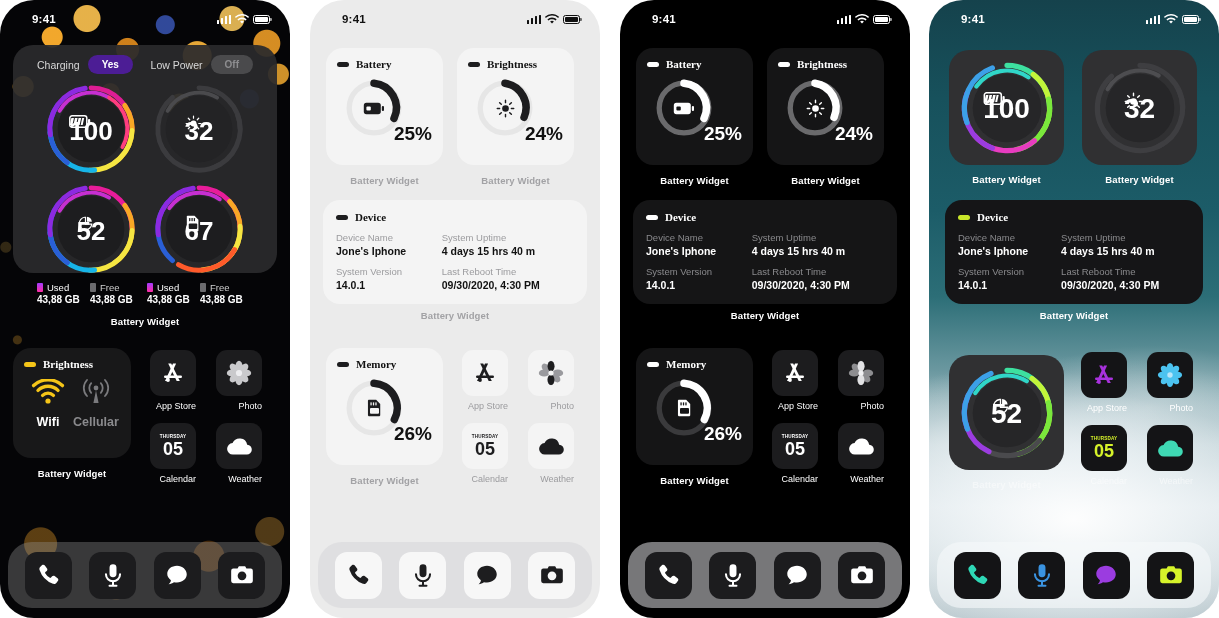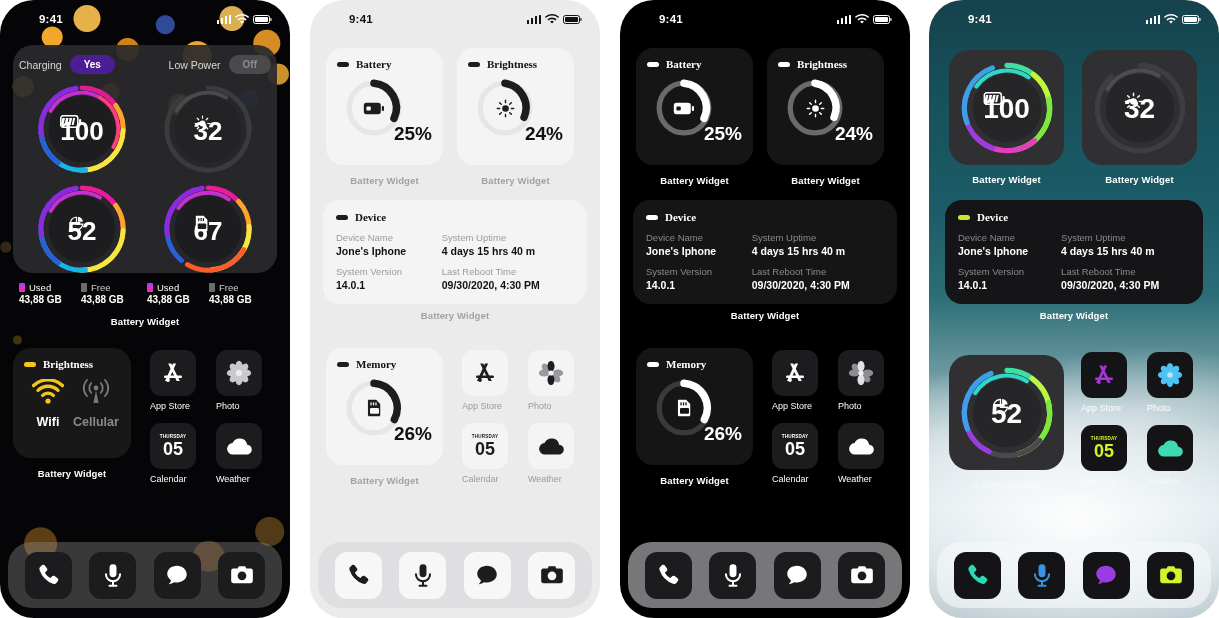--- a/index.html
+++ b/index.html
@@ -53,22 +53,22 @@
       radial-gradient(ellipse 130% 34% at 50% 84%, rgba(255,255,255,.92) 0%, rgba(236,242,245,.75) 32%, rgba(190,205,212,.25) 60%, transparent 78%),
       radial-gradient(ellipse 80% 18% at 28% 72%, rgba(255,255,255,.55) 0%, transparent 70%),
       radial-gradient(ellipse 70% 14% at 76% 66%, rgba(255,255,255,.4) 0%, transparent 72%),
       linear-gradient(#15424c 0%, #17515c 16%, #1c5c68 34%, #2c6e77 48%, #6b98a0 60%, #c9d9dd 72%, #e9eef0 82%, #d3dde0 92%, #b9c7cc 100%);
   }
 
   
   .statusbar {
     position:absolute; top:0; left:0; right:0; height:30px;
     display:flex; align-items:center; justify-content:space-between;
-    padding:8px 20px 0 16px;
-    font-size:11.5px; font-weight:bold; letter-spacing:.2px;margin-left:23px;
+    padding:8px 20px 0 32px;
+    font-size:11.5px; font-weight:bold; letter-spacing:.2px;
   }
   .sb-right { display:flex; align-items:center; gap:4px; }
   .bars { display:flex; align-items:flex-end; gap:1.5px; height:9px; }
   .bars i { display:block; width:2.5px; border-radius:.5px; background:currentColor; }
   .bars i:nth-child(1){height:3.5px}.bars i:nth-child(2){height:5.5px}
   .bars i:nth-child(3){height:7.5px}.bars i:nth-child(4){height:9px}
   .batt { width:17px; height:9px; border:1.2px solid currentColor; border-radius:2.5px; padding:1px; position:relative; }
   .batt::after{content:"";position:absolute;right:-3px;top:2.5px;width:1.6px;height:3px;background:currentColor;border-radius:0 1px 1px 0;opacity:.6}
   .batt i{display:block;height:100%;width:100%;background:currentColor;border-radius:1px}
   .light-txt { color:#fff; }
@@ -90,21 +90,21 @@
   .wh-txt { font-size:11px; font-weight:bold; }
 
   
   .gauge { position:relative; display:flex; align-items:center; justify-content:center; }
   .gauge svg { position:absolute; inset:0; }
   .gauge-core { position:relative; display:flex; flex-direction:column; align-items:center; justify-content:center; }
   .gauge-num { font-weight:bold; line-height:1; }
 
   
   .p1-widget { position:absolute; left:13px; top:45px; width:264px; height:228px; border-radius:20px;
-               background:rgba(42,42,44,.93); padding:10px 6px 8px; }
+               background:rgba(42,42,44,.93); padding:10px 24px 8px; }
   .p1-row { display:flex; align-items:center; justify-content:space-between; }
   .p1-toggle { display:flex; align-items:center; gap:8px; }
   .p1-toggle-label { font-size:10.5px; color:#d8d8d8; }
   .pill { border-radius:12px; padding:4px 14px; font-size:10px; font-weight:bold; }
   .pill.on  { background:#4c1d95; color:#ffffff; }
   .pill.off { background:#4a4a4c; color:#8d8d90; }
   .p1-grid { display:grid; grid-template-columns:1fr 1fr; justify-items:center; margin-top:6px; row-gap:2px; }
   .legend-row { display:grid; grid-template-columns:1fr 1fr; column-gap:4px; margin-top:4px; }
   .legend-pair { display:grid; grid-template-columns:1fr 1fr; }
   .legend-item { }
@@ -116,21 +116,21 @@
   .legend-name.used { color:#ffffff; }
   .legend-name.free { color:#cfcfcf; }
 
   .p1-conn { position:absolute; left:13px; top:348px; width:118px; height:110px; border-radius:18px;
              background:rgba(25,25,26,.95); padding:10px 11px; }
   .conn-grid { display:grid; grid-template-columns:1fr 1fr; margin-top:9px; text-align:center; }
   .conn-name { font-size:12.5px; font-weight:bold; margin-top:6px; }
 
   
   .icongrid { position:absolute; display:grid; grid-template-columns:repeat(2,1fr); gap:0 20px; }
-  .appcell { width:46px; text-align:left; }
+  .appcell { width:46px; text-align:right; }
   .appicon { width:46px; height:46px; border-radius:11px; display:flex; align-items:center; justify-content:center; position:relative; overflow:hidden; }
   .appname { font-size:9px; margin-top:5px; white-space:nowrap; }
 
   
   .dock { position:absolute; left:8px; right:8px; bottom:10px; height:66px; border-radius:24px;
           display:flex; align-items:center; justify-content:space-around; padding:0 8px; }
   .dockicon { width:47px; height:47px; border-radius:12px; display:flex; align-items:center; justify-content:center; }
 
   
   .devwrap { position:absolute; left:13px; right:13px; }

